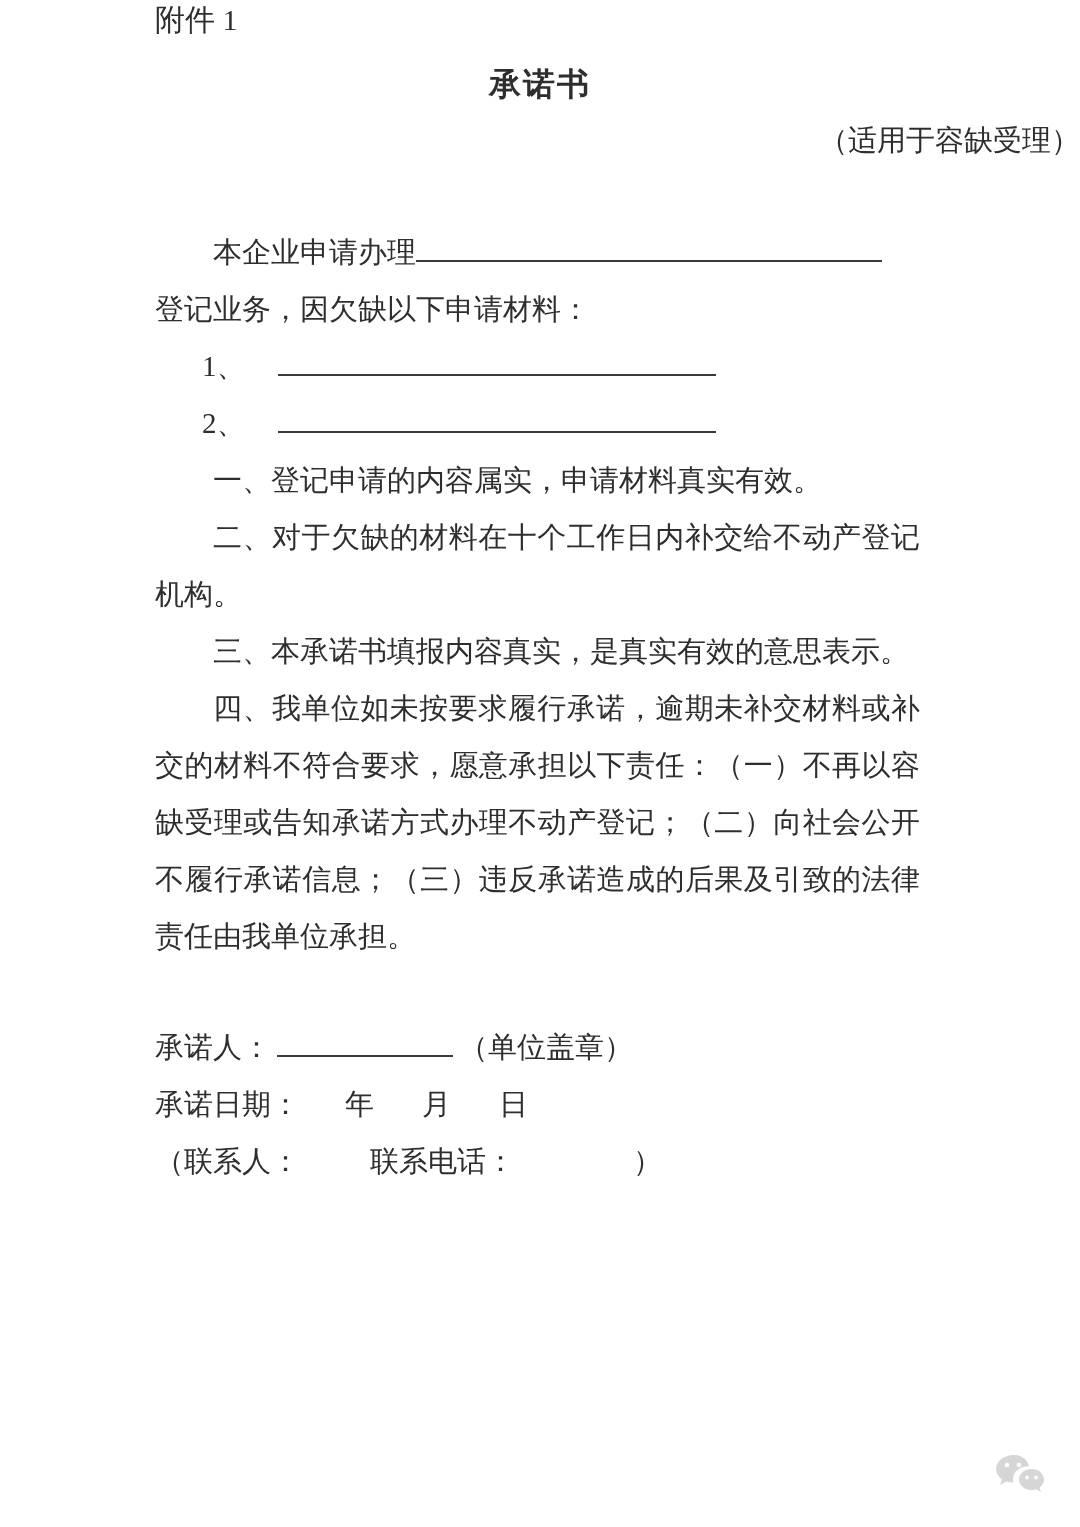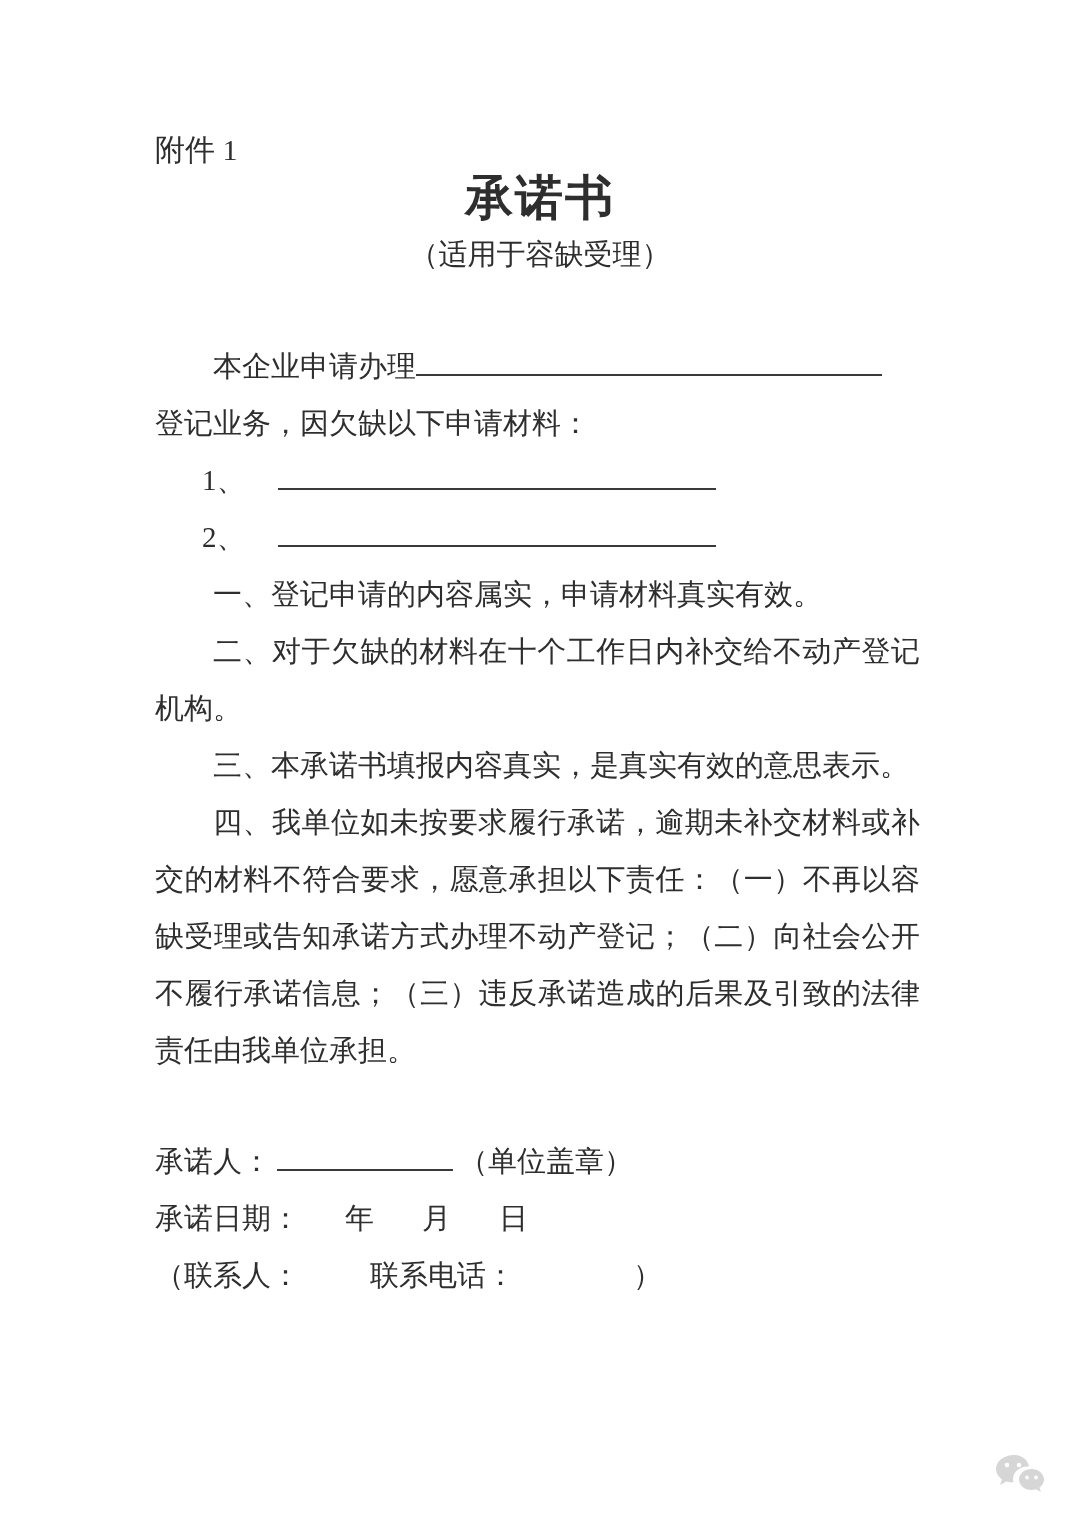--- a/index.html
+++ b/index.html
@@ -7,35 +7,35 @@
     position: relative;
     width: 1080px;
     height: 1527px;
     margin: 0 auto;
     background: #ffffff;
     overflow: hidden;
     font-family: "Liberation Serif", "DejaVu Serif", serif;
     color: #2e2e2e;
   }
   .attachment {
-    padding-top: 130px;
     margin-left: 155px;
     font-size: 30px;
     line-height: 40px;
   }
   .doc-title {
+    margin-top: 16px;
     text-align: center;
-    font-size: 48px;
+    font-size: 32px;
     font-weight: bold;
     line-height: 56px;
     letter-spacing: 2px;
   }
   .doc-subtitle {
     margin-top: 8px;
-    text-align: center;
+    text-align: right;
     font-size: 29px;
     line-height: 40px;
   }
   .body-block {
     margin: 64px 160px 0 155px;   
     font-size: 29px;
     line-height: 57px;
     text-align: justify;
   }
   .para { text-indent: 58px; }

